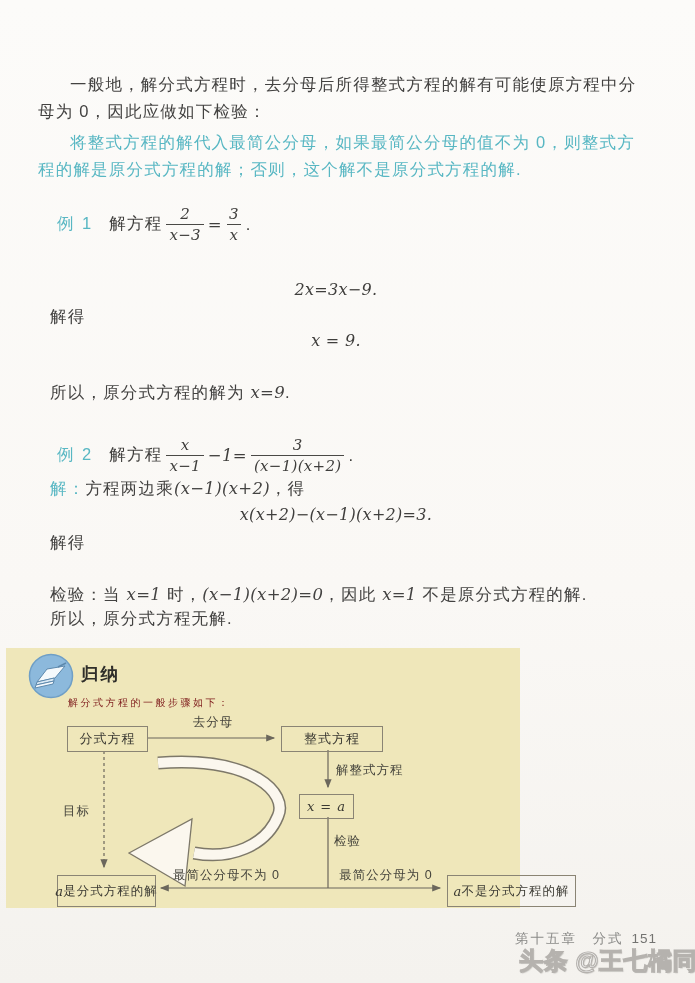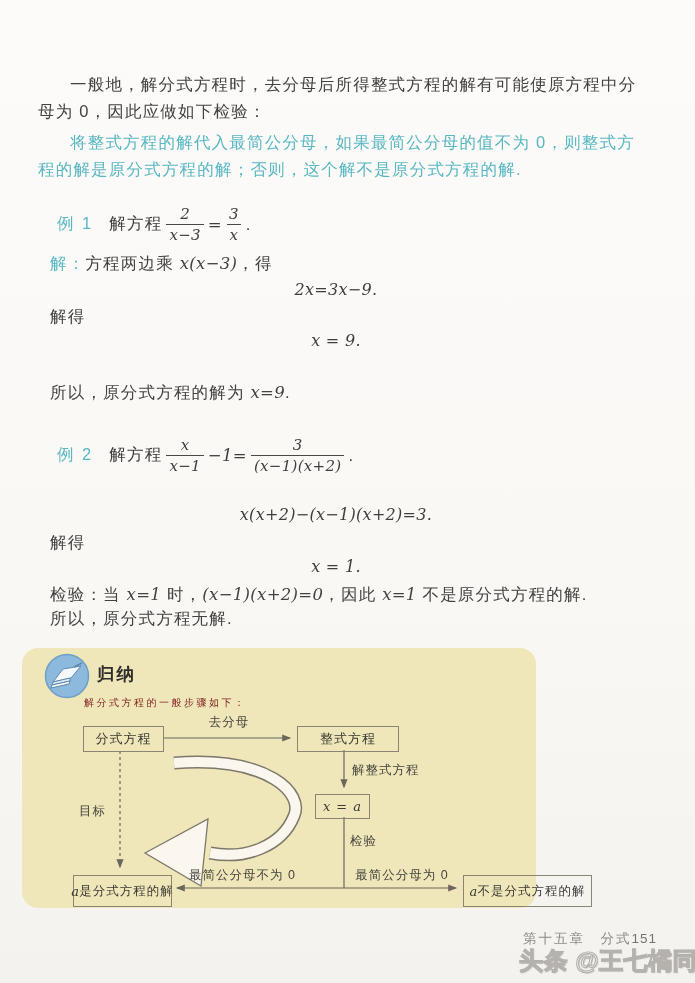--- a/index.html
+++ b/index.html
@@ -9,31 +9,31 @@
   .bodyline{position:absolute;font-size:16.5px;letter-spacing:1.2px;line-height:23px;white-space:nowrap;color:#434241;}
   .teal{color:#58b7c3;}
   .math{font-family:"DejaVu Serif","Liberation Serif",serif;font-style:italic;letter-spacing:.3px;}
   .eqcenter{position:absolute;left:0;width:672px;text-align:center;font-size:16px;white-space:nowrap;}
   .extitle{position:absolute;display:flex;align-items:center;font-size:16.5px;letter-spacing:1.2px;white-space:nowrap;}
   .exlabel{color:#58b7c3;margin-right:16px;letter-spacing:2px;}
   .frac{display:inline-flex;flex-direction:column;align-items:center;margin:0 4px;font-size:15px;line-height:1.2;}
   .frac .den{border-top:1.3px solid #4a4946;padding:1px 3px 0;}
   .frac .num{padding:0 3px 1px;}
   
-  .panel{position:absolute;left:22px;top:648px;width:514px;height:260px;background:#efe7ba;border-radius:16px;}
+  .panel{position:absolute;left:6px;top:648px;width:514px;height:260px;background:#efe7ba;border-radius:0;}
   .panel .fc-svg{position:absolute;left:0;top:0;}
   .panel-title{position:absolute;left:75px;top:14px;font-size:17.5px;font-weight:bold;color:#2f2e2a;letter-spacing:2px;}
   .panel-intro{position:absolute;left:62px;top:48px;font-size:10px;color:#7f1d1d;letter-spacing:2.5px;white-space:nowrap;}
   .fnode{position:absolute;border:1px solid #8a8474;display:flex;align-items:center;justify-content:center;
          font-size:13px;color:#3b3a33;letter-spacing:1px;white-space:nowrap;}
   .flabel{position:absolute;font-size:12.5px;color:#45443c;letter-spacing:1px;white-space:nowrap;}
   .fnode .math,.flabel .math{font-size:13px;}
   
   .footer{position:absolute;top:930px;right:55px;font-size:13.5px;color:#8b8b89;letter-spacing:2px;white-space:nowrap;}
-  .footer .pnum{color:#737371;letter-spacing:1px;}
+  .footer .pnum{color:#737371;margin-left:8px;letter-spacing:1px;}
   .watermark{position:absolute;top:945px;left:519px;font-size:24px;font-weight:bold;white-space:nowrap;
              color:#fdfdfc;-webkit-text-stroke:1.2px #b5b2ae;text-shadow:1px 1px 1px rgba(150,148,145,.45);letter-spacing:.5px;}
 </style>
 </head>
 <body>
 
 <div class="page">
 
   <div class="bodyline" style="left:70px;top:73px">一般地，解分式方程时，去分母后所得整式方程的解有可能使原方程中分</div>
   <div class="bodyline" style="left:38px;top:100px">母为 0，因此应做如下检验：</div>
@@ -49,23 +49,20 @@
       <span class="den math">x−3</span>
     </span>
     <span class="math">=</span>
     <span class="frac">
       <span class="num math">3</span>
       <span class="den math">x</span>
     </span>
     <span>.</span>
   </div>
 
-  <div class="bodyline" style="left:50px;top:252px">
-    <span class="teal">解：</span><span>方程两边乘 </span><span class="math">x(x−3)</span><span>，得</span>
-  </div>
   <div class="eqcenter math" style="top:280px">2x=3x−9.</div>
   <div class="bodyline" style="left:50px;top:305px">解得</div>
   <div class="eqcenter math" style="top:331px">x = 9.</div>
   <div class="bodyline" style="left:50px;top:381px">
     <span>所以，原分式方程的解为 </span><span class="math">x=9</span><span>.</span>
   </div>
 
   <div class="extitle" style="left:57px;top:430px;height:50px">
     <span class="exlabel">例 2</span>
     <span>解方程</span>
@@ -74,23 +71,25 @@
       <span class="den math">x−1</span>
     </span>
     <span class="math">−1=</span>
     <span class="frac">
       <span class="num math">3</span>
       <span class="den math">(x−1)(x+2)</span>
     </span>
     <span>.</span>
   </div>
 
+  <div class="bodyline" style="left:50px;top:477px">
+    <span class="teal">解：</span><span>方程两边乘</span><span class="math">(x−1)(x+2)</span><span>，得</span>
+  </div>
   <div class="eqcenter math" style="top:505px">x(x+2)−(x−1)(x+2)=3.</div>
   <div class="bodyline" style="left:50px;top:531px">解得</div>
-  <div class="eqcenter math" style="top:557px">x = 1.</div>
   <div class="bodyline" style="left:50px;top:583px">
     <span>检验：当 </span><span class="math">x=1</span><span> 时，</span><span class="math">(x−1)(x+2)=0</span><span>，因此 </span><span class="math">x=1</span><span> 不是原分式方程的解.</span>
   </div>
   <div class="bodyline" style="left:50px;top:607px">所以，原分式方程无解.</div>
 
   <div class="panel">
 
     <svg class="fc-svg" width="611" height="260" viewBox="0 0 611 260">
       <defs>
         <marker id="ah" markerWidth="9" markerHeight="8" refX="6.5" refY="3" orient="auto">

